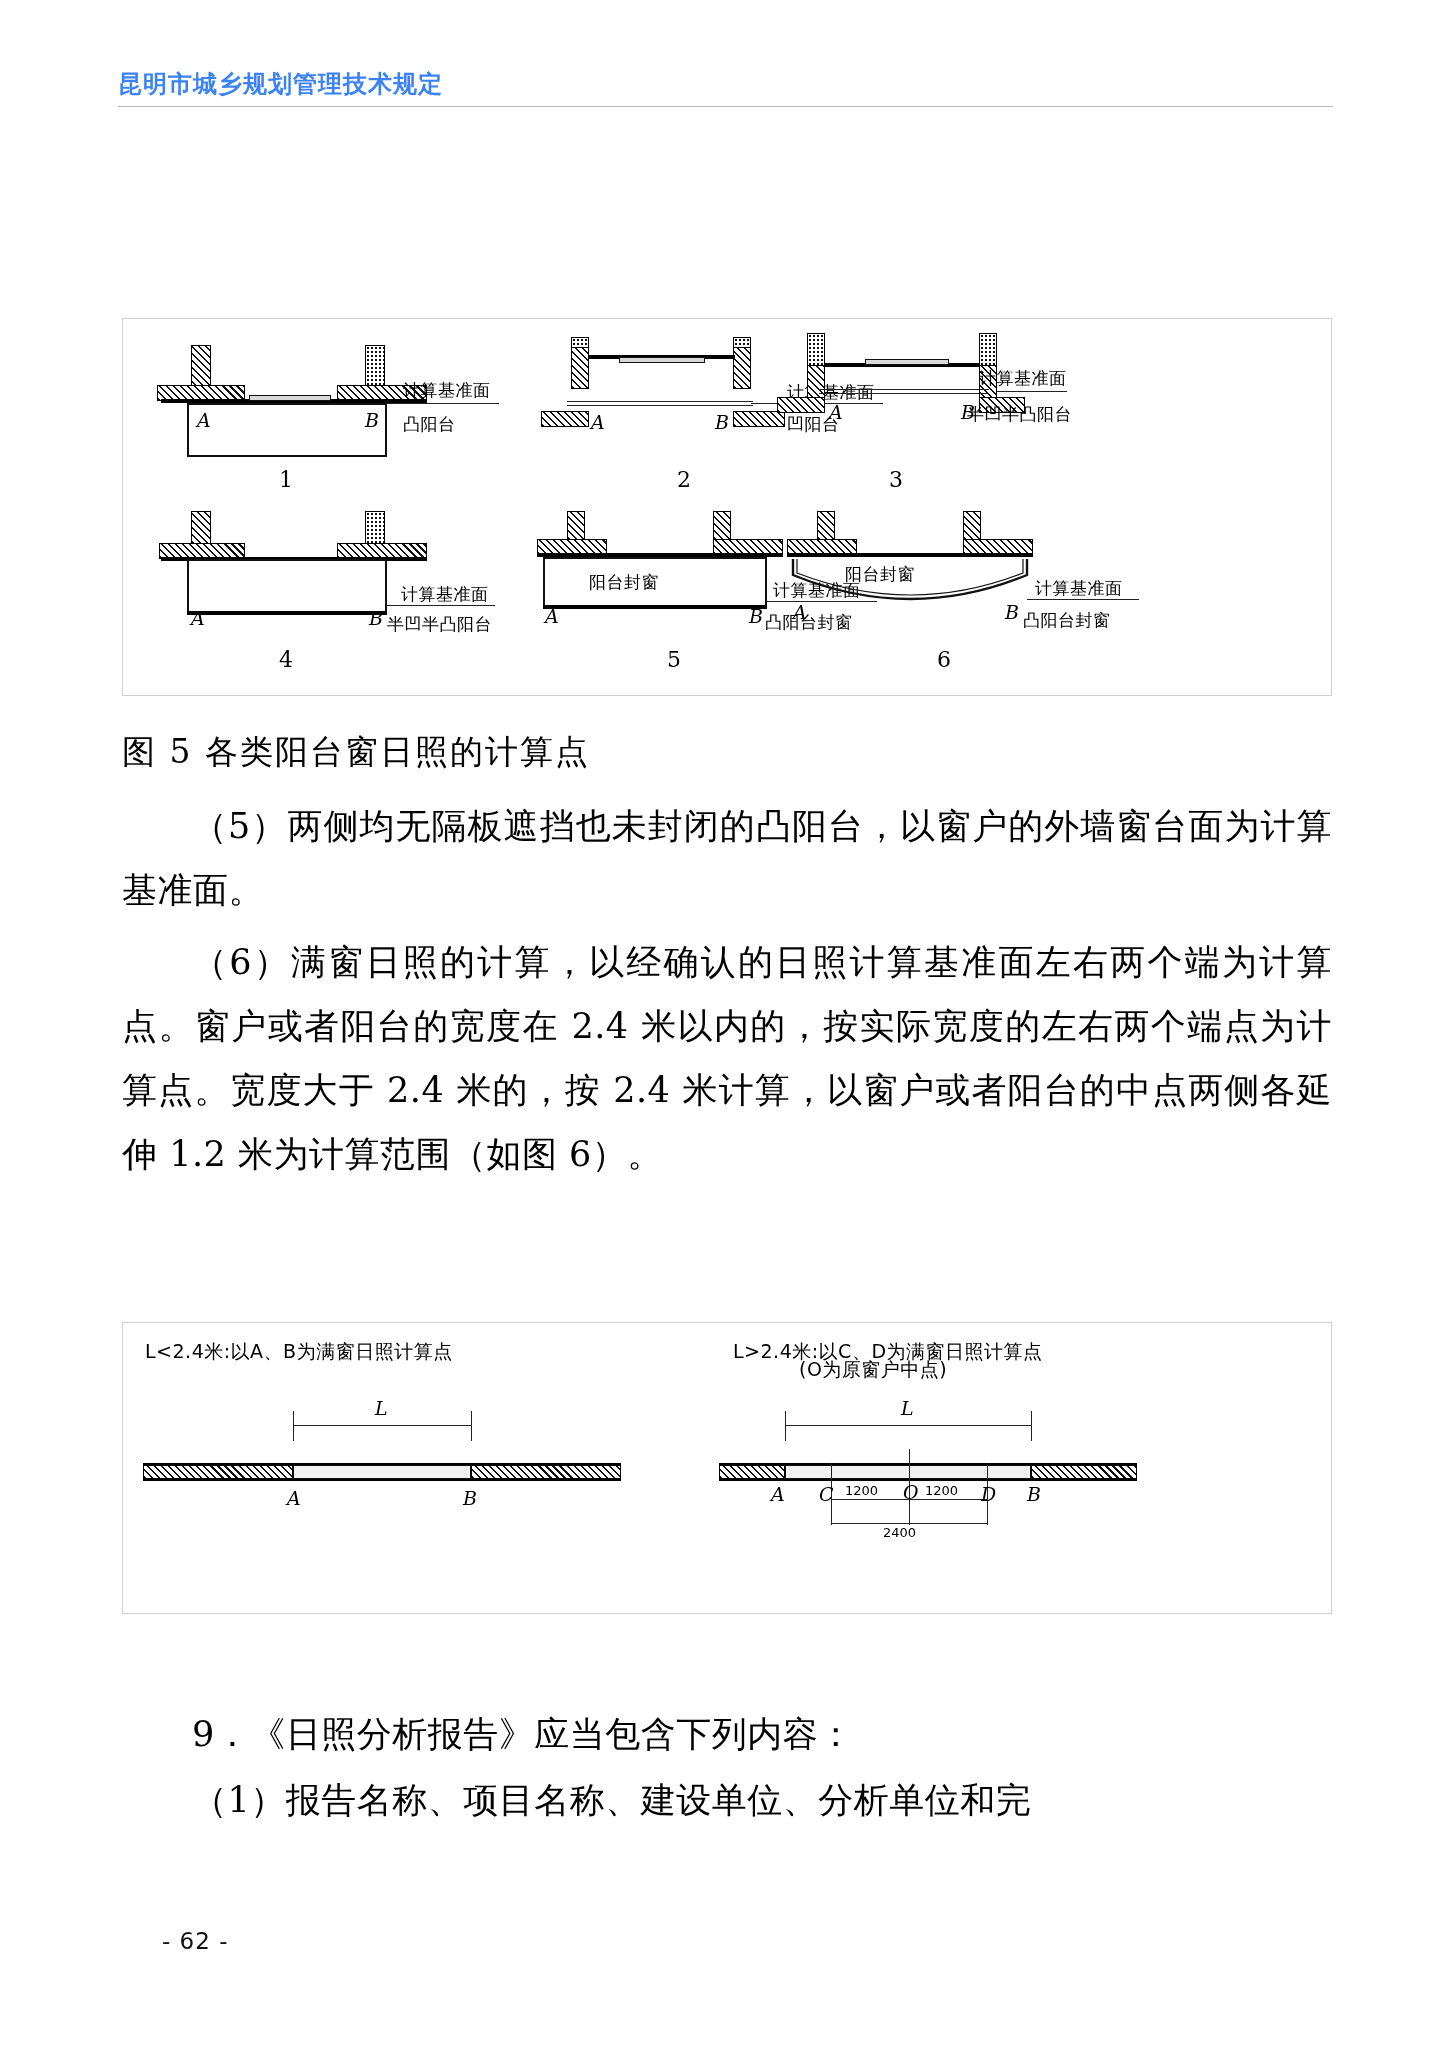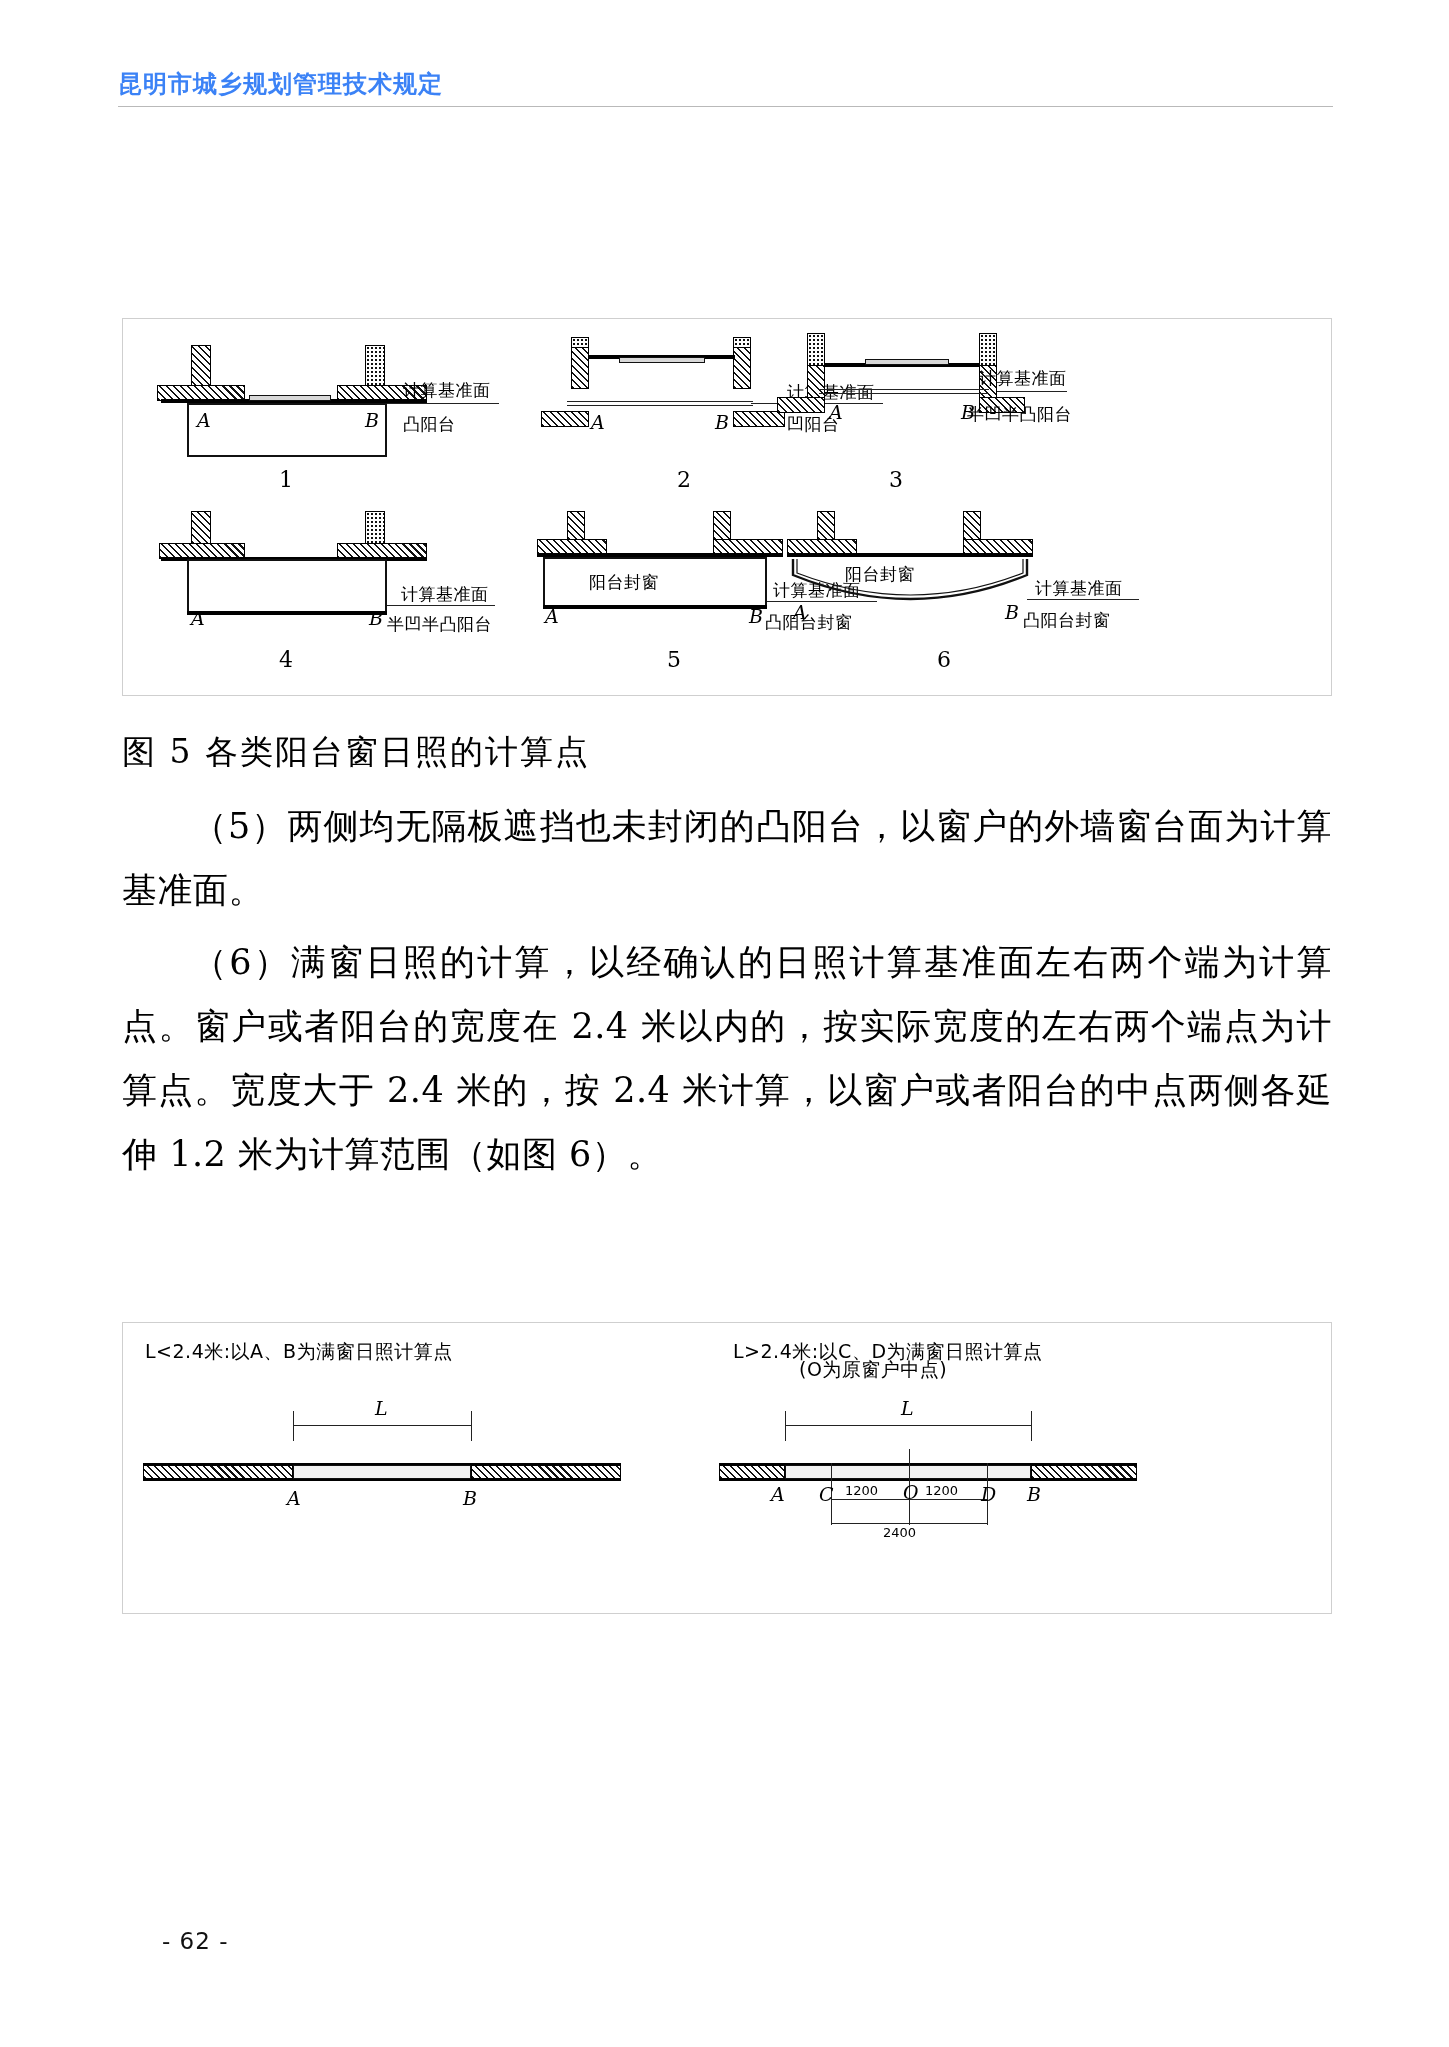--- a/index.html
+++ b/index.html
@@ -342,17 +342,23 @@
       <div class="lbl lbl-ab" style="left:52px; top:160px;">A</div>
       <div class="lbl lbl-ab" style="left:100px; top:160px;">C</div>
       <div class="lbl lbl-ab" style="left:184px; top:158px;">O</div>
       <div class="lbl lbl-ab" style="left:262px; top:160px;">D</div>
       <div class="lbl lbl-ab" style="left:308px; top:160px;">B</div>
     </div>
 
   </div>
 
 
-
+  <div style="position:absolute; left:122px; top:1702px; width:1210px;">
+    <p class="para indent">9．《日照分析报告》应当包含下列内容：</p>
+  </div>
+
+  <div style="position:absolute; left:122px; top:1768px; width:1210px;">
+    <p class="para indent">（1）报告名称、项目名称、建设单位、分析单位和完</p>
+  </div>
 
   <div class="footer">- 62 -</div>
 
 </div>
 
 </body></html>

